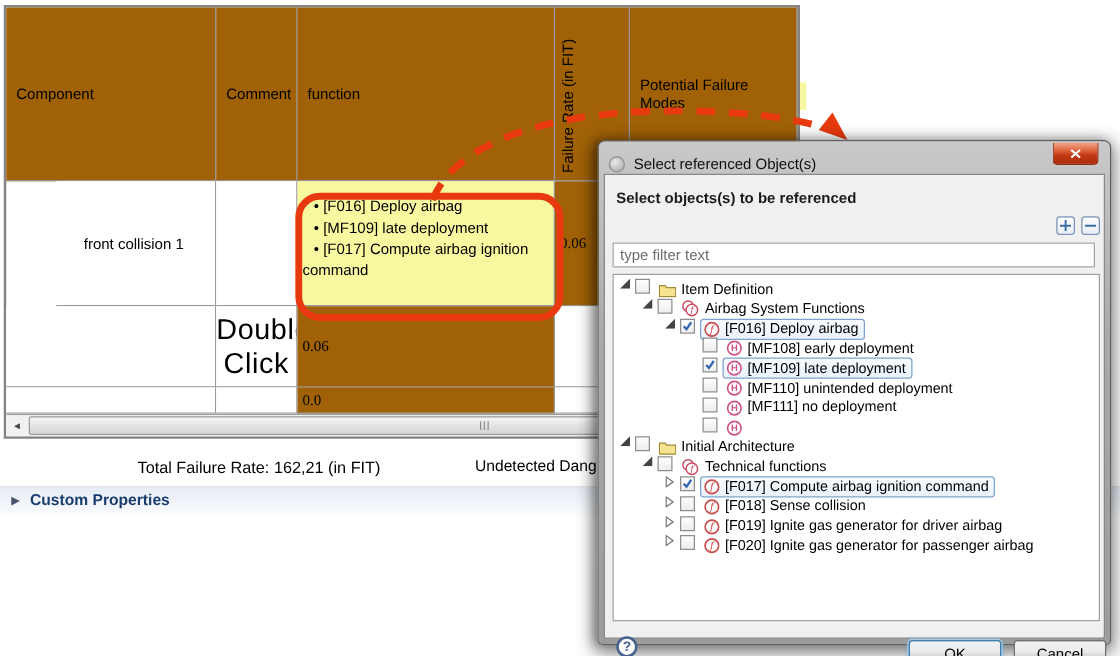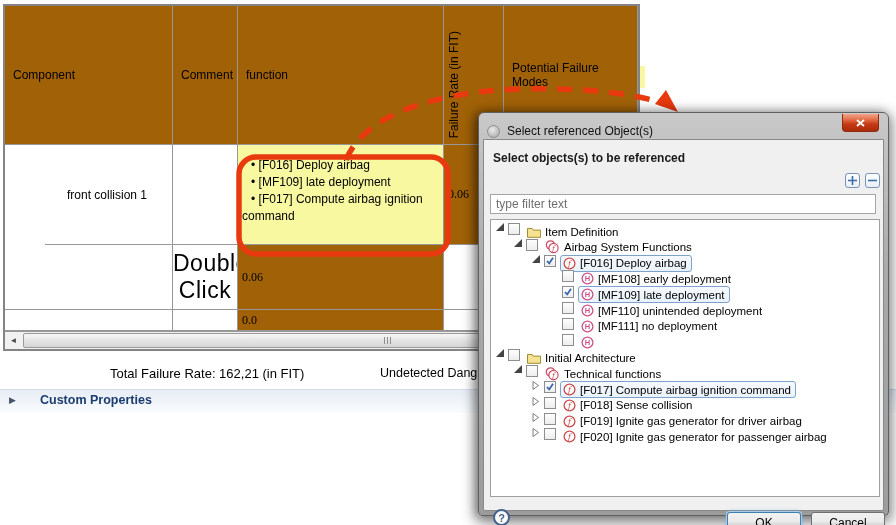--- a/index.html
+++ b/index.html
@@ -35,21 +35,21 @@
            border-radius:2px;background:linear-gradient(180deg,#f6f6f6,#e4e4e4 50%,#d6d6d6);}
   .grip{position:absolute;left:360px;top:3px;display:flex;gap:2px;}
   .grip i{width:1px;height:7px;background:#8f8f8f;display:block;}
 
   
   #total-label{position:absolute;left:110px;top:366px;font-size:13px;}
   #undetected-label{position:absolute;left:380px;top:366px;font-size:12.5px;white-space:nowrap;}
   #cp-band{position:absolute;left:0;top:389px;width:896px;height:23px;
            background:linear-gradient(180deg,#e7edf5,#fafcfe);border-top:1px solid #d7dde6;}
   #cp-band .tri{position:absolute;left:9px;top:5px;font-size:9px;color:#44546a;}
-  #cp-band .lbl{position:absolute;left:24px;top:3px;font-weight:bold;font-size:12.5px;color:#1a3c6e;margin-left:16px;}
+  #cp-band .lbl{position:absolute;left:24px;top:3px;font-weight:bold;font-size:12.5px;color:#1a3c6e;}
 
   
   #anno{position:absolute;left:0;top:0;z-index:5;pointer-events:none;}
 
   
   #dialog{position:absolute;left:478px;top:112px;width:411px;height:404px;z-index:10;
           border:1px solid #5f5f5f;border-radius:6px 6px 4px 4px;box-sizing:border-box;
           background:linear-gradient(180deg,#c9c9c9,#a9a9a9 40%,#9c9c9c);
           box-shadow:0 4px 14px 3px rgba(0,0,0,.45),-3px 0 8px rgba(0,0,0,.25);}
   #titlebar{position:absolute;left:0;top:0;right:0;height:36px;display:flex;align-items:center;}

